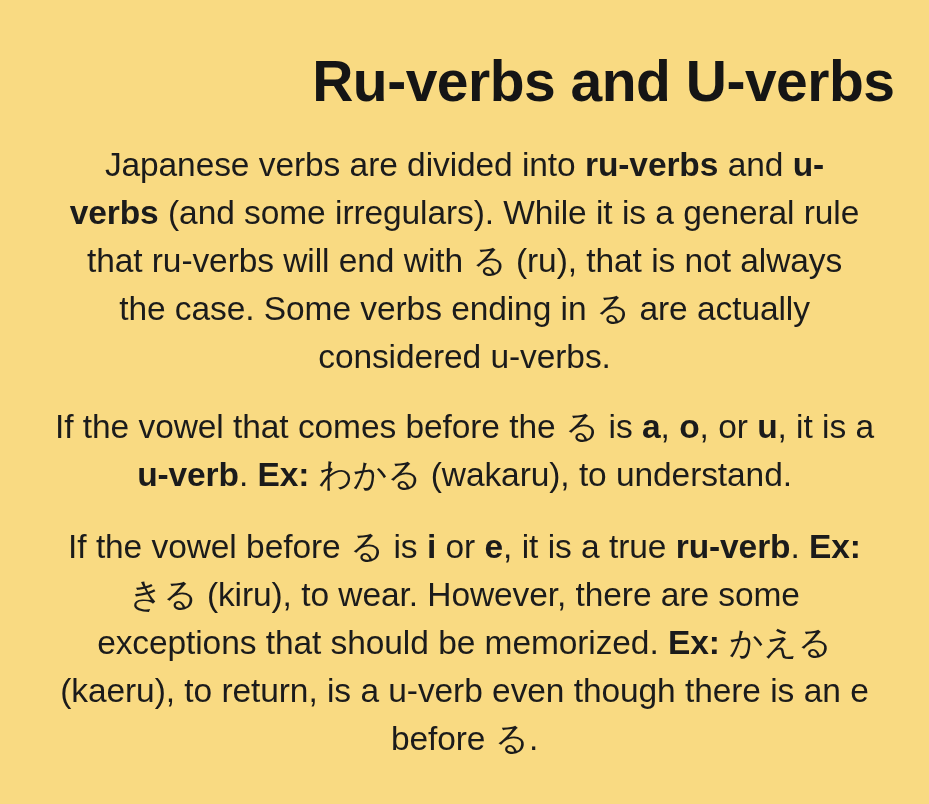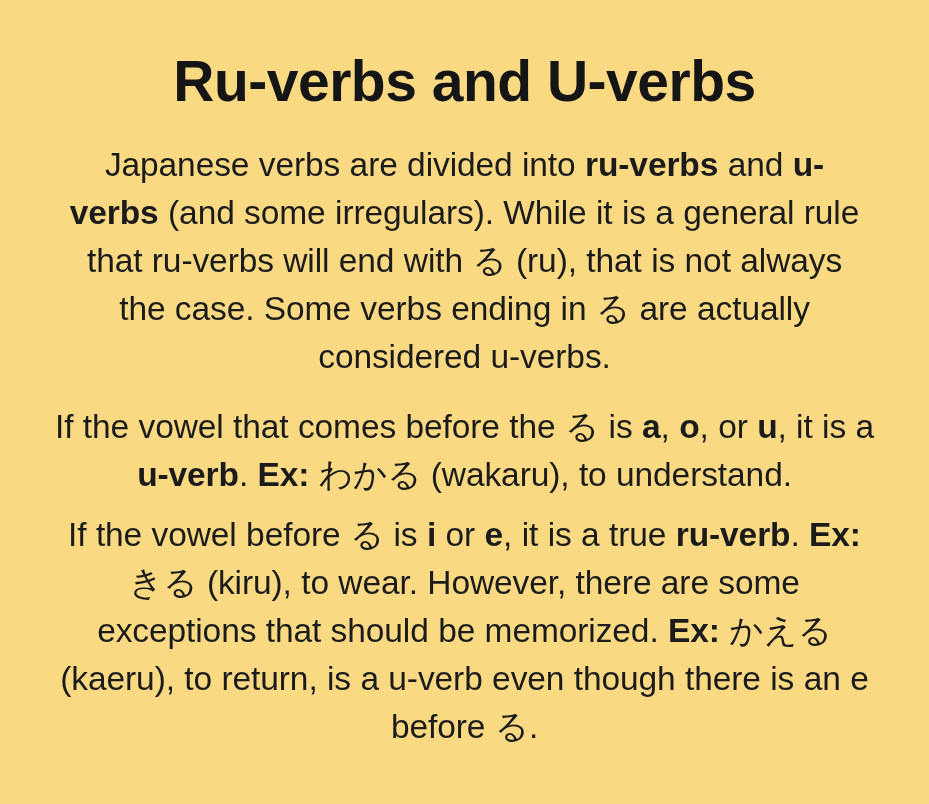--- a/index.html
+++ b/index.html
@@ -27,21 +27,21 @@
     align-items: center;
     padding: 0;
     position: relative;
   }
 
   #title {
     font-size: 57px;
     font-weight: 900;
     letter-spacing: -0.5px;
     line-height: 1.05;
-    text-align: center;
+    text-align: right;
     color: #151515;
     margin: 0;
     padding-top: 52px;
     width: 860px;
   }
 
   #body {
     width: 836px;
     margin: 0 auto;
     padding-top: 29px;
@@ -69,21 +69,21 @@
     text-align: right;
   }
 
   .jp {
     font-family: "DejaVu Sans", "Liberation Sans", sans-serif;
     font-weight: 400;
   }
 
   
   #para-1 { width: 800px; margin-left: auto; margin-right: auto; }
-  #para-2 { width: 836px; margin-left: auto; margin-right: auto; margin-bottom: 12px; }
+  #para-2 { width: 836px; margin-left: auto; margin-right: auto; margin-bottom: 24px; }
   #para-3 { width: 836px; margin-left: auto; margin-right: auto; }
 </style>
 </head>
 <body style="background: rgb(249, 218, 130);">
 
 <div id="card" style="background: rgb(249, 218, 130);">
 
   <h1 id="title" style="color: rgb(21, 21, 21);">Ru-verbs and U-verbs</h1>
 
   <div id="body">

